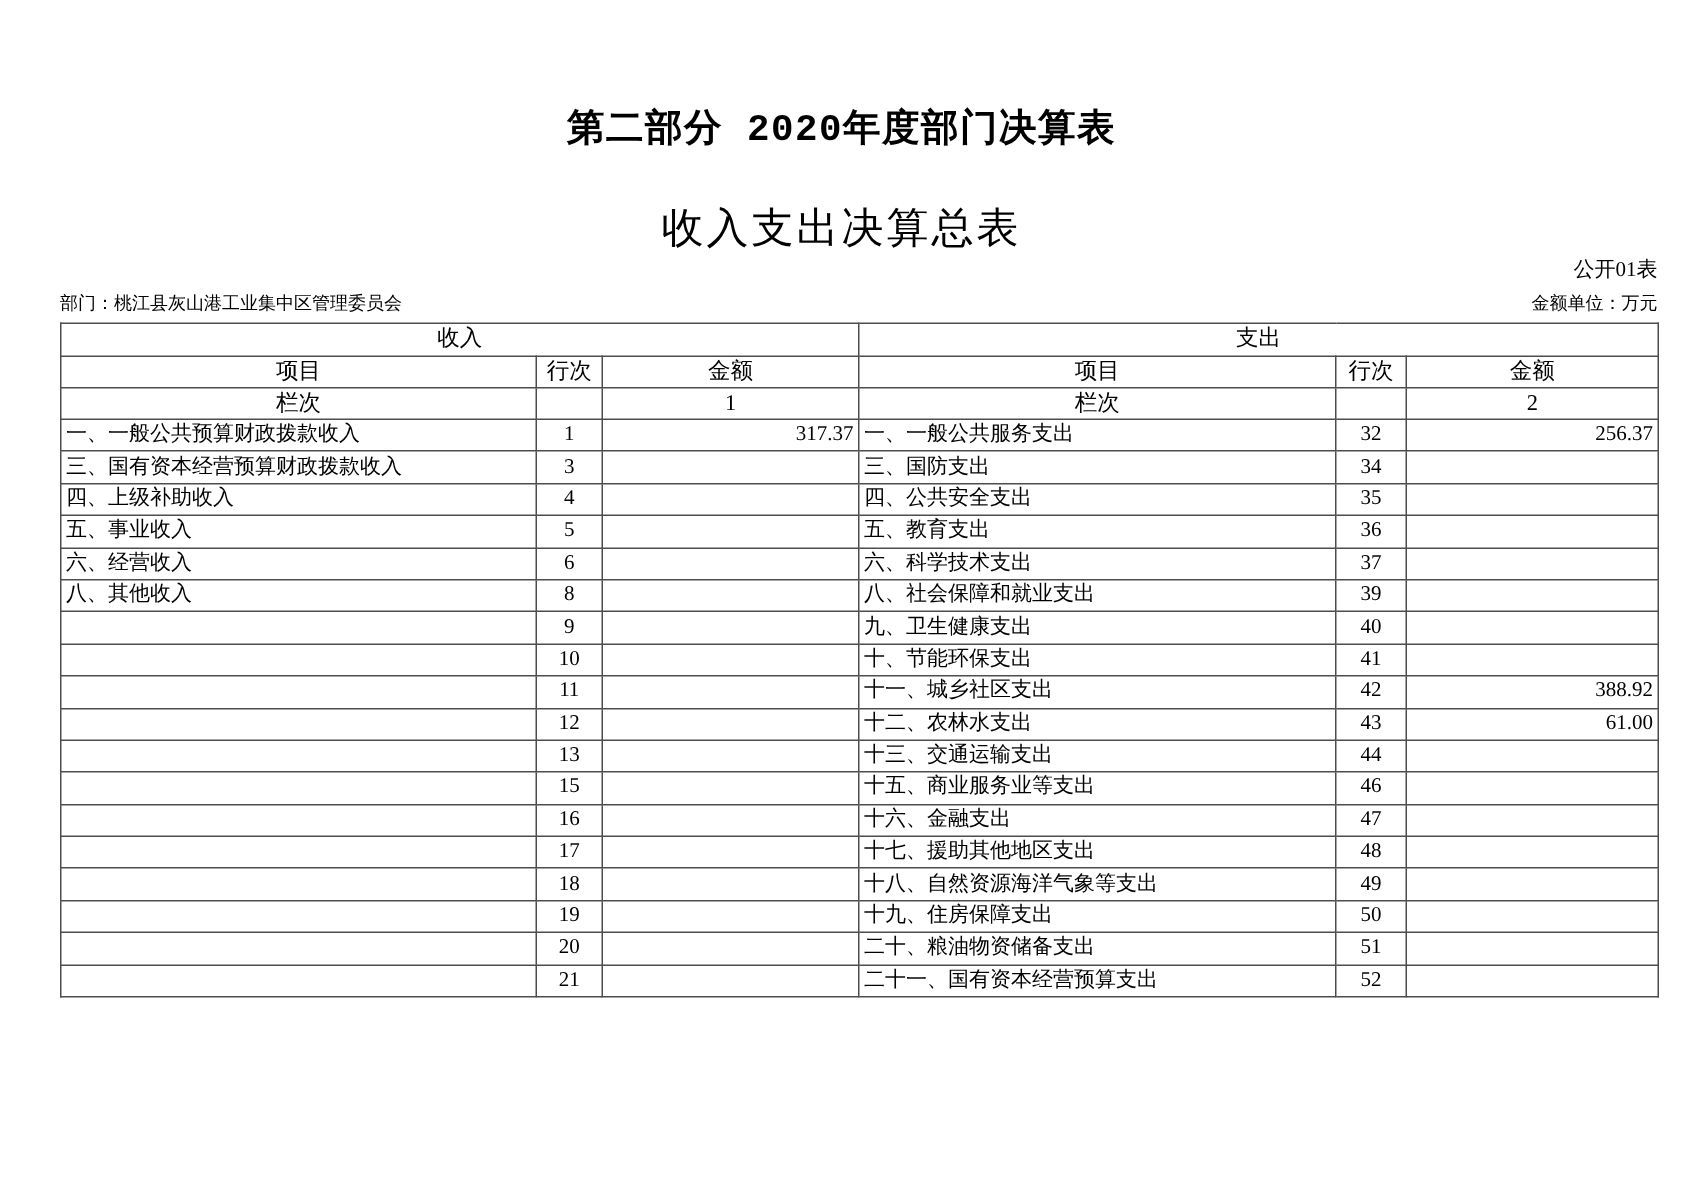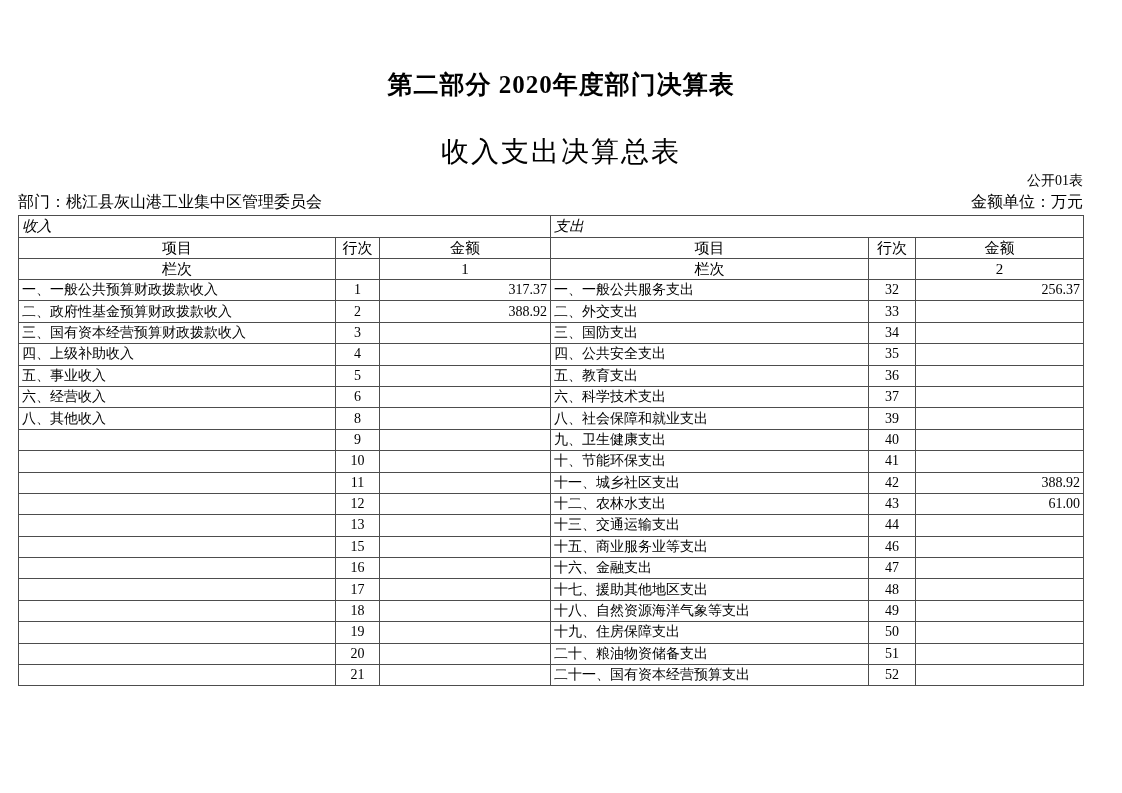--- a/index.html
+++ b/index.html
@@ -2,43 +2,43 @@
 <html><head>
 <meta charset="utf-8">
 <style>
   html,body{margin:0;padding:0;background:#ffffff;}
   body{
     width:1122px;height:793px;position:relative;overflow:hidden;
     font-family:"Liberation Serif","DejaVu Serif",serif;color:#000;
   }
   .part-title{
     position:absolute;top:68px;left:0;width:1122px;
-    text-align:center;font-size:25px;font-weight:bold;letter-spacing:1px;
+    text-align:center;font-size:25px;font-weight:bold;letter-spacing:1px;font-family:Liberation Mono, monospace;
   }
   .table-title{
     position:absolute;top:133px;left:0;width:1122px;
     text-align:center;font-size:28px;font-weight:normal;letter-spacing:2px;
   }
-  .sheet{position:absolute;left:18px;top:172px;width:1065px;}
+  .sheet{position:absolute;left:40px;top:172px;width:1065px;}
   .code-line{
     text-align:right;font-size:14px;height:18px;line-height:18px;
   }
   .meta-line{
     display:flex;justify-content:space-between;align-items:flex-end;
-    font-size:16px;height:24px;line-height:24px;
+    font-size:12px;height:24px;line-height:24px;
   }
   table.budget{
     border-collapse:collapse;table-layout:fixed;width:1065px;margin-top:1px;
   }
   table.budget td,table.budget th{
     border:1px solid #4d4d4d;padding:0 3px;
     font-size:14px;font-weight:normal;line-height:1;
     overflow:hidden;white-space:nowrap;vertical-align:middle;
   }
-  tr.section-row th{height:21px;font-size:15px;text-align:left;font-style:italic;}
+  tr.section-row th{height:21px;font-size:15px;text-align:center;}
   tr.colhead-row th{height:20px;font-size:15px;text-align:center;margin-top:24px;}
   tr.lanci-row td{height:20px;text-align:center;font-size:15px;margin-top:40px;}
   tr.data-row td{height:20.4px;}
   td.item-cell{text-align:left;padding-left:2px;font-size:14px;}
   td.line-cell{text-align:center;font-size:15px;}
   td.amount-cell{text-align:right;padding-right:2px;font-size:15px;}
 </style>
 </head>
 <body>
 
@@ -86,28 +86,20 @@
     <tbody>
   <tr class="data-row">
     <td class="item-cell">一、一般公共预算财政拨款收入</td>
     <td class="line-cell">1</td>
     <td class="amount-cell">317.37</td>
     <td class="item-cell">一、一般公共服务支出</td>
     <td class="line-cell">32</td>
     <td class="amount-cell">256.37</td>
   </tr>
 
-  <tr class="data-row">
-    <td class="item-cell">二、政府性基金预算财政拨款收入</td>
-    <td class="line-cell">2</td>
-    <td class="amount-cell">388.92</td>
-    <td class="item-cell">二、外交支出</td>
-    <td class="line-cell">33</td>
-    <td class="amount-cell"></td>
-  </tr>
 
   <tr class="data-row">
     <td class="item-cell">三、国有资本经营预算财政拨款收入</td>
     <td class="line-cell">3</td>
     <td class="amount-cell"></td>
     <td class="item-cell">三、国防支出</td>
     <td class="line-cell">34</td>
     <td class="amount-cell"></td>
   </tr>
 

